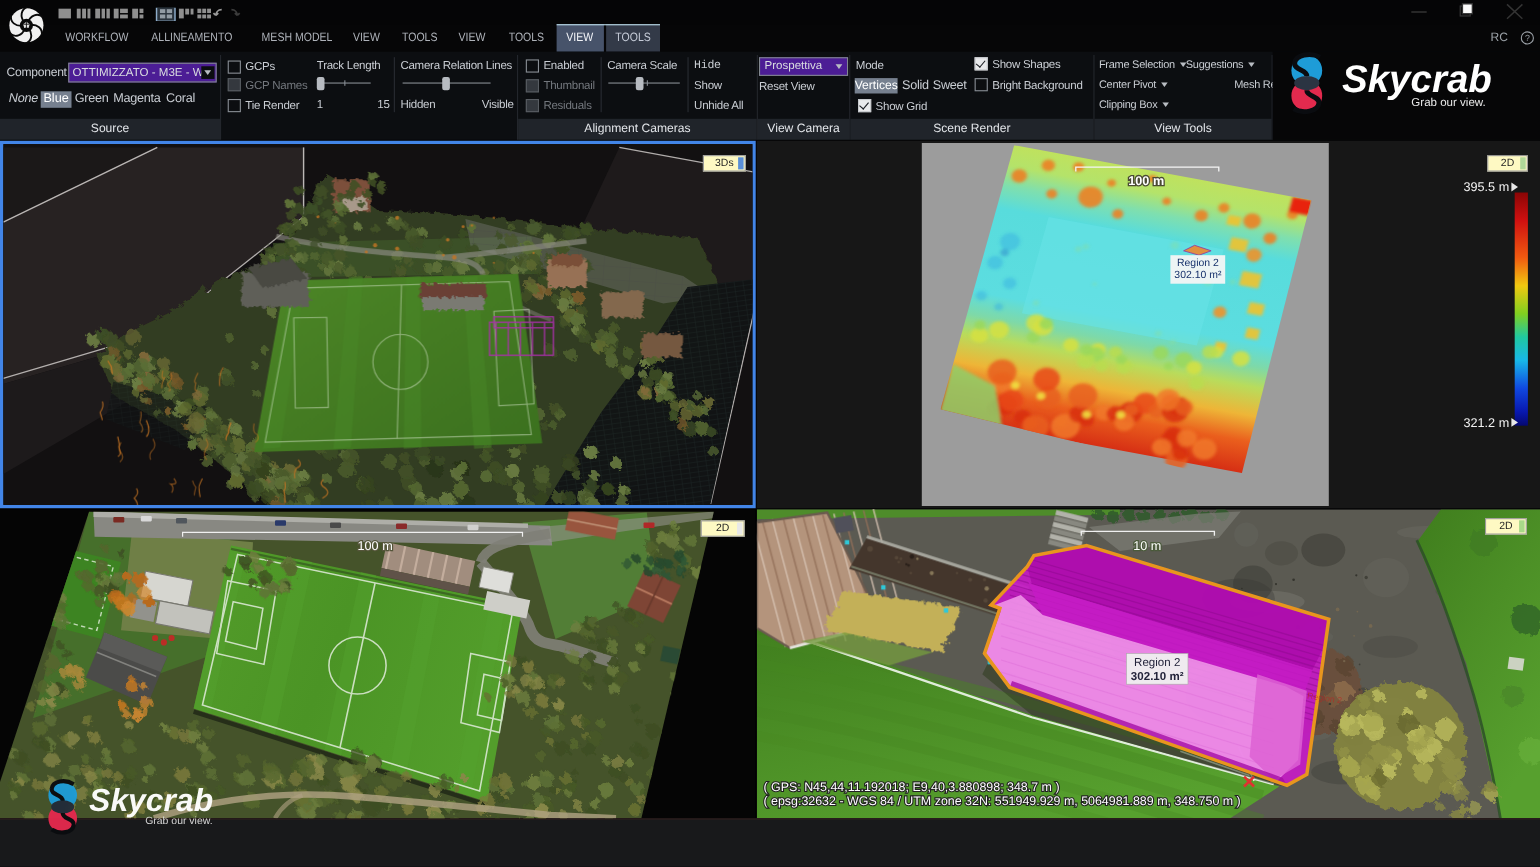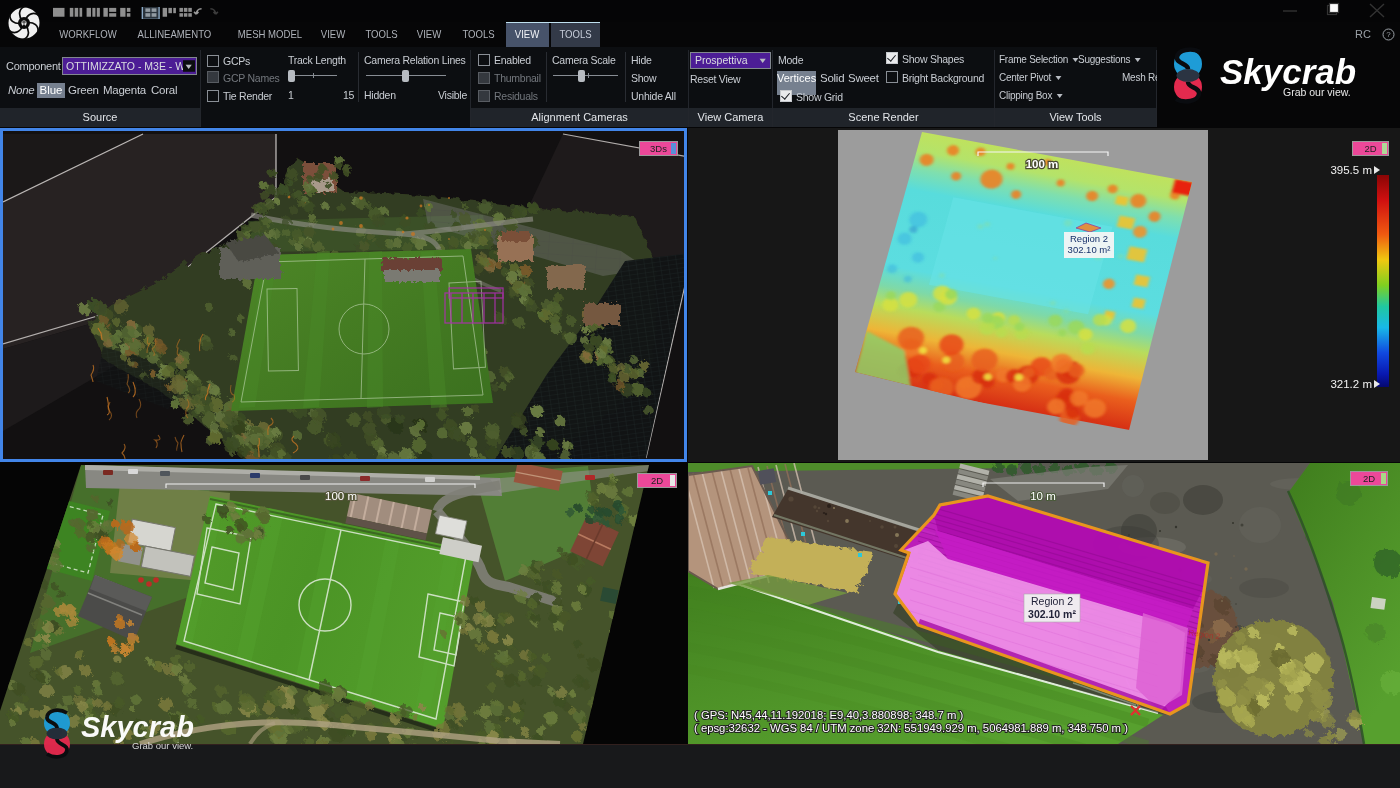--- a/index.html
+++ b/index.html
@@ -30,21 +30,21 @@
   .cb.on{background:#e9eaec;border-color:#c6c9cd;}
   .cb.on:after{content:"";position:absolute;left:2px;top:0px;width:4px;height:7px;
      border:solid #1a1d22;border-width:0 1.6px 1.6px 0;transform:rotate(40deg);}
   .ddown{position:absolute;border:1px solid #82888f;background:#4c1d95;color:#dadde0;
      font-size:10.5px;white-space:nowrap;overflow:hidden;}
   .hl{position:absolute;background:#76808f;color:#fff;font-size:12px;text-align:center;}
   .slider{position:absolute;height:1px;background:#888d94;}
   .shandle{position:absolute;width:7px;height:12px;background:#b7bbc1;border-radius:2px;}
   .caret{display:inline-block;transform:scale(1,.72);color:#b8bcc2;}
   
-  .chip{position:absolute;height:13px;background:#ec4899;border:1px solid #9a9a9a;font-size:9.5px;
+  .chip{position:absolute;height:13px;background:#fef9c3;border:1px solid #9a9a9a;font-size:9.5px;
      color:#222;text-align:center;line-height:13px;z-index:5;}
   .chipbar{position:absolute;right:1px;top:1px;width:5px;height:11px;}
   
   #vpTL{left:0;top:128px;width:687px;height:334px;background:#4285e8;}
   #vpTLi{left:3px;top:3px;width:681px;height:328px;background:#0e0d0d;overflow:hidden;position:absolute;}
   #vpTR{left:688px;top:128px;width:712px;height:334px;background:#151515;overflow:hidden;}
   #vpBL{left:0;top:463px;width:687px;height:281px;background:#000;overflow:hidden;}
   #vpBR{left:688px;top:463px;width:712px;height:281px;background:#0a0a0a;overflow:hidden;}
   #bottomstrip{left:0;top:744px;width:1400px;height:44px;background:#18191b;border-top:1px solid #32201e;}
 </style>
@@ -190,29 +190,29 @@
     <div class="cb" style="left:478px;top:7px;"></div>
     <div class="lbl" style="left:494px;top:7px;">Enabled</div>
     <div class="cb gray" style="left:478px;top:25px;"></div>
     <div class="lbl dim" style="left:494px;top:25px;">Thumbnail</div>
     <div class="cb gray" style="left:478px;top:43px;"></div>
     <div class="lbl dim" style="left:494px;top:43px;">Residuals</div>
     <div class="lbl" style="left:552px;top:7px;">Camera Scale</div>
     <div class="slider" style="left:553px;top:28px;width:65px;"></div>
     <div class="abs" style="left:588px;top:26px;width:1px;height:5px;background:#888d94;"></div>
     <div class="shandle" style="left:578px;top:23px;"></div>
-    <div class="lbl" style="left:631px;top:7px;">Hide</div>
+    <div class="lbl" style="left:631px;top:7px;font-family:Liberation Mono, monospace;">Hide</div>
     <div class="lbl" style="left:631px;top:25px;">Show</div>
     <div class="lbl" style="left:631px;top:43px;">Unhide All</div>
 
     <div class="ddown" style="left:690px;top:5px;width:75px;height:15px;line-height:15px;padding-left:4px;">Prospettiva<span style="position:absolute;right:2px;top:0px;" class="caret">▼</span></div>
     <div class="lbl" style="left:690px;top:26px;">Reset View</div>
 
     <div class="lbl" style="left:778px;top:7px;">Mode</div>
-    <div class="hl" style="left:777px;top:24px;width:39px;height:24px;line-height:14px;font-size:11px;">Vertices</div>
+    <div class="hl" style="left:777px;top:24px;width:39px;height:14px;line-height:14px;font-size:11px;">Vertices</div>
     <div class="lbl" style="left:820px;top:25px;font-size:11.5px;">Solid</div>
     <div class="lbl" style="left:848px;top:25px;font-size:11.5px;">Sweet</div>
     <div class="cb on" style="left:780px;top:43px;"></div>
     <div class="lbl" style="left:796px;top:44px;">Show Grid</div>
     <div class="cb on" style="left:886px;top:5px;"></div>
     <div class="lbl" style="left:902px;top:6px;">Show Shapes</div>
     <div class="cb" style="left:886px;top:24px;"></div>
     <div class="lbl" style="left:902px;top:25px;">Bright Background</div>
 
     <div class="lbl" style="left:999px;top:7px;font-size:10px;">Frame Selection <span class="caret">▼</span></div>

